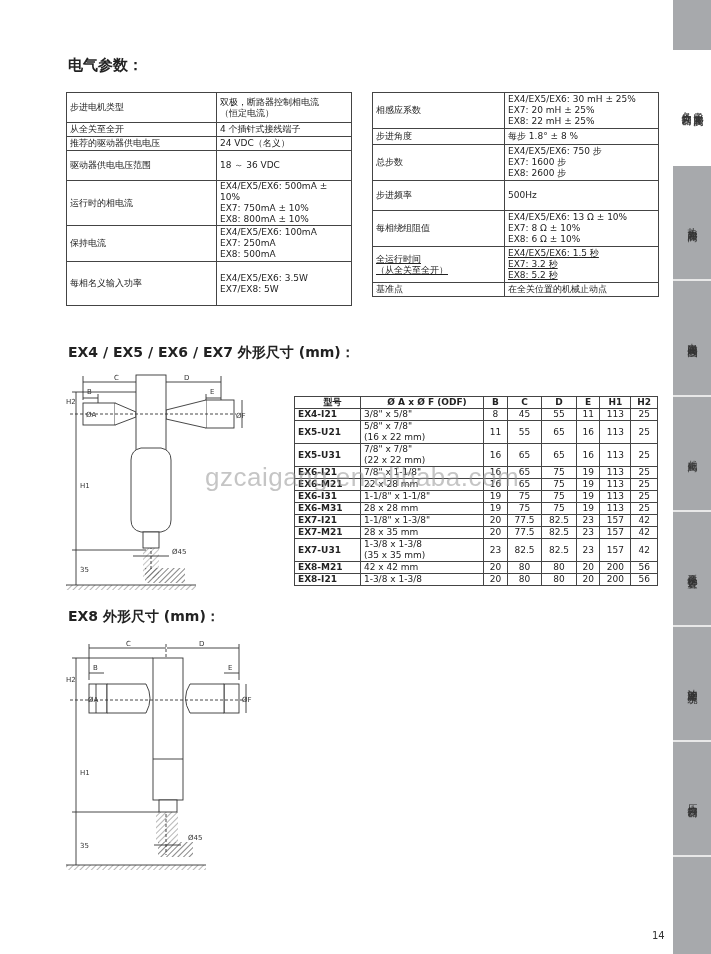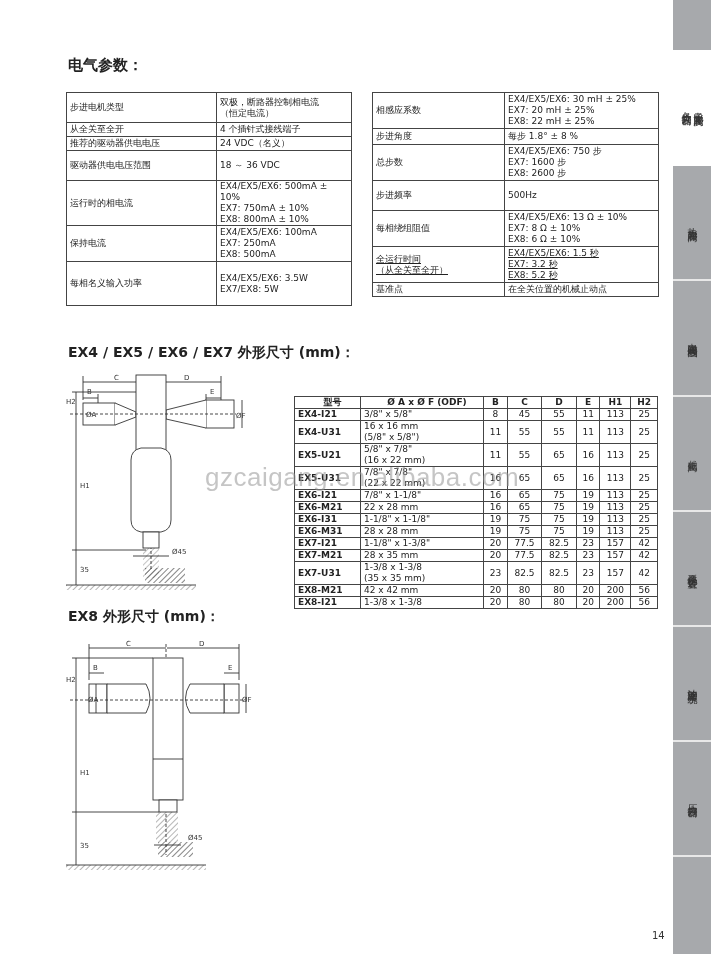--- a/index.html
+++ b/index.html
@@ -159,31 +159,20 @@
         <th>H1</th>
         <th>H2</th>
       </tr>
     </thead>
   <tbody id="dims-body">
       <tr>
         <td class="model">EX4-I21</td>
         <td class="size">3/8" x 5/8"</td>
         <td>8</td>
         <td>45</td>
-        <td>55</td>
-        <td>11</td>
-        <td>113</td>
-        <td>25</td>
-      </tr>
-      <tr>
-        <td class="model">EX4-U31</td>
-        <td class="size">16 x 16 mm
-(5/8" x 5/8")</td>
-        <td>11</td>
-        <td>55</td>
         <td>55</td>
         <td>11</td>
         <td>113</td>
         <td>25</td>
       </tr>
       <tr>
         <td class="model">EX5-U21</td>
         <td class="size">5/8" x 7/8"
 (16 x 22 mm)</td>
         <td>11</td>

